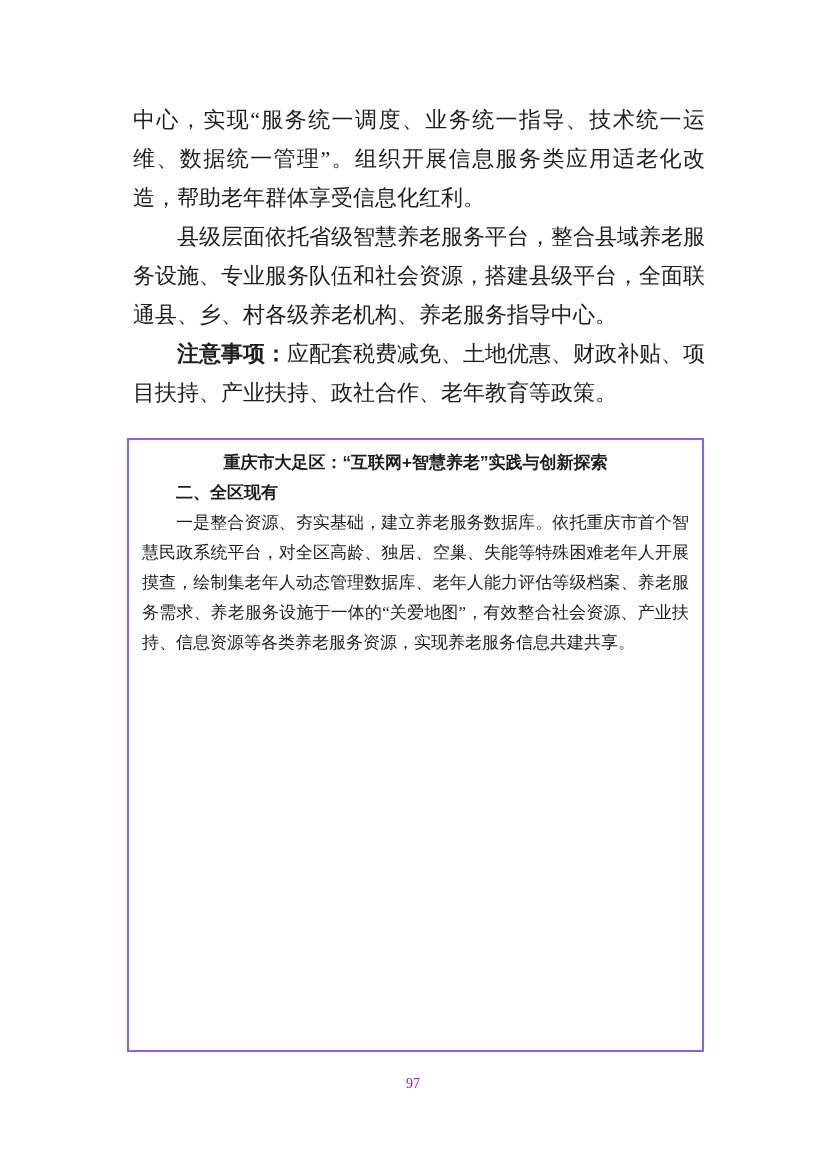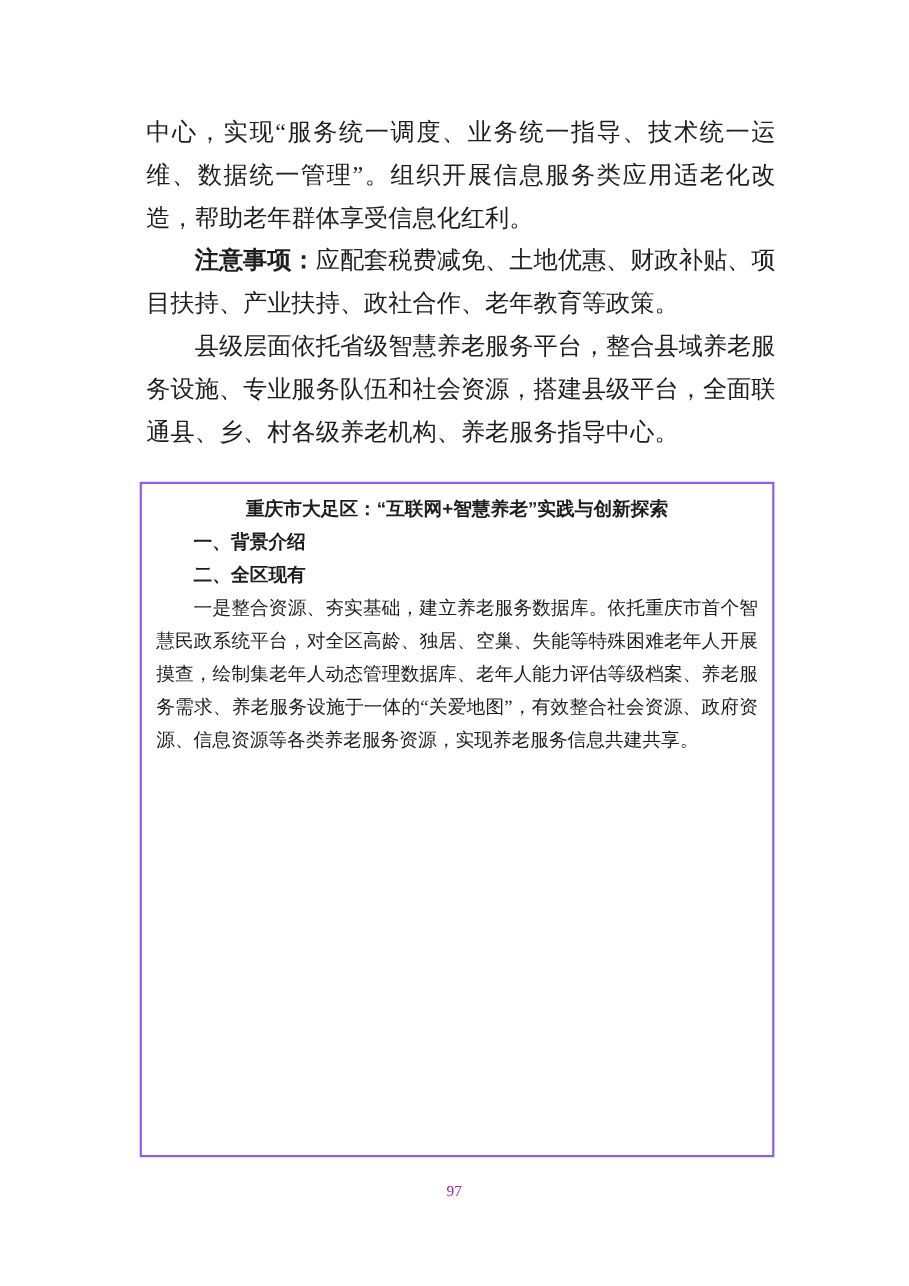--- a/index.html
+++ b/index.html
@@ -77,28 +77,27 @@
     color: #a21caf;
   }
 </style>
 </head>
 <body>
 
 <div class="page">
 
   <div class="main-text">
     <p>中心，实现“服务统一调度、业务统一指导、技术统一运维、数据统一管理”。组织开展信息服务类应用适老化改造，帮助老年群体享受信息化红利。</p>
+    <p class="indent">县级层面依托省级智慧养老服务平台，整合县域养老服务设施、专业服务队伍和社会资源，搭建县级平台，全面联通县、乡、村各级养老机构、养老服务指导中心。</p>
     <p class="indent">
       <strong>注意事项：</strong><span>应配套税费减免、土地优惠、财政补贴、项目扶持、产业扶持、政社合作、老年教育等政策。</span>
     </p>
-    <p class="indent">县级层面依托省级智慧养老服务平台，整合县域养老服务设施、专业服务队伍和社会资源，搭建县级平台，全面联通县、乡、村各级养老机构、养老服务指导中心。</p>
   </div>
 
   <div class="case-box">
     <div class="case-title">重庆市大足区：“互联网+智慧养老”实践与创新探索</div>
-    <div class="case-heading">一、背景介绍</div>
     <div class="case-heading">二、全区现有</div>
-    <p class="case-para">一是整合资源、夯实基础，建立养老服务数据库。依托重庆市首个智慧民政系统平台，对全区高龄、独居、空巢、失能等特殊困难老年人开展摸查，绘制集老年人动态管理数据库、老年人能力评估等级档案、养老服务需求、养老服务设施于一体的“关爱地图”，有效整合社会资源、政府资源、信息资源等各类养老服务资源，实现养老服务信息共建共享。</p>
+    <p class="case-para">一是整合资源、夯实基础，建立养老服务数据库。依托重庆市首个智慧民政系统平台，对全区高龄、独居、空巢、失能等特殊困难老年人开展摸查，绘制集老年人动态管理数据库、老年人能力评估等级档案、养老服务需求、养老服务设施于一体的“关爱地图”，有效整合社会资源、产业扶持、信息资源等各类养老服务资源，实现养老服务信息共建共享。</p>
   </div>
 
   <div class="page-number">97</div>
 
 </div>
 
 </body></html>

